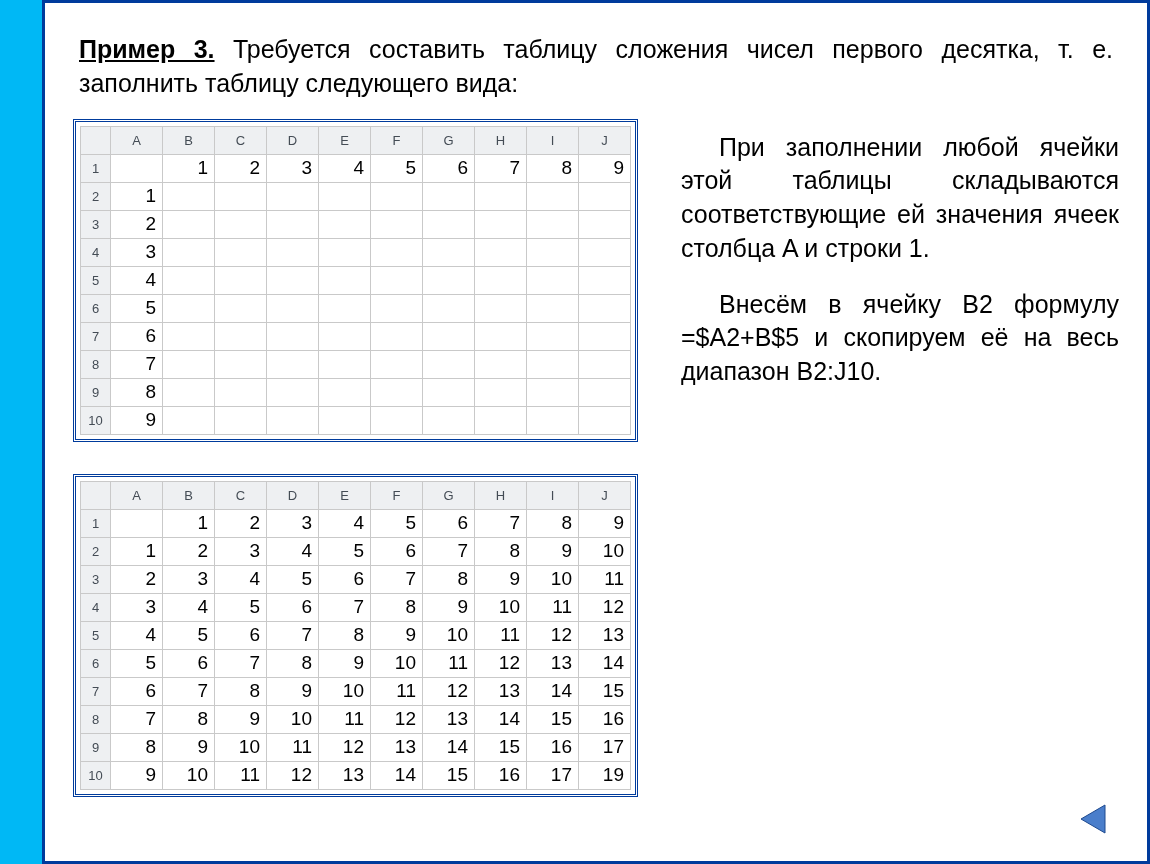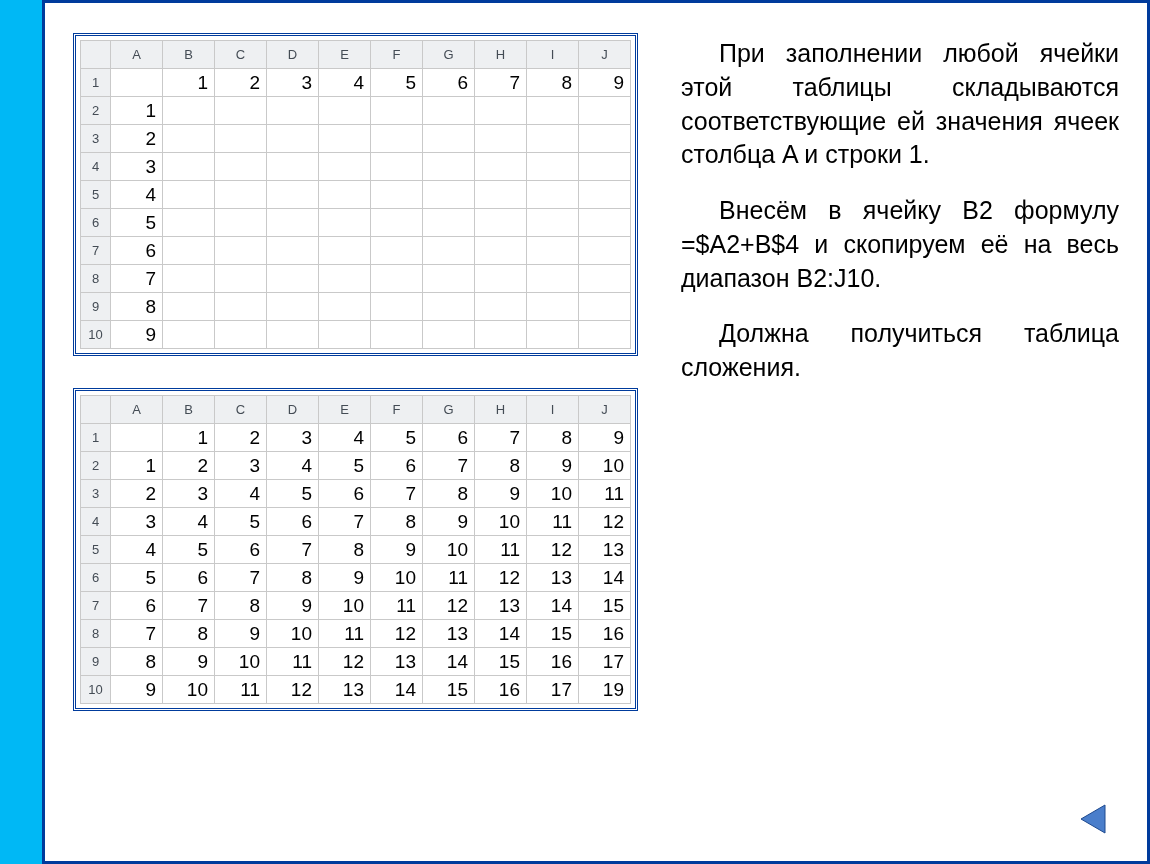--- a/index.html
+++ b/index.html
@@ -48,21 +48,21 @@
   .left-col {
     width: 580px;
     flex-shrink: 0;
   }
   .right-col {
     flex: 1;
     font-size: 25px;
     line-height: 1.35;
   }
   .right-col p {
-    margin: 4px 0 22px 0;
+    margin: 12px 0 22px 0;
     text-align: justify;
     text-indent: 38px;
   }
   .sheet-frame {
     border: 3px double #003b9c;
     padding: 4px;
     background: #fff;
     margin-bottom: 28px;
     display: inline-block;
   }
@@ -111,20 +111,23 @@
   }
   .nav-btn svg { display: block; }
 </style>
 </head>
 <body>
 
 <div class="left-bar"></div>
 
 <div class="content">
 
+  <div class="intro">
+    <span class="ex-title">Пример 3.</span><span> Требуется составить таблицу сложения чисел первого десятка, т. е. заполнить таблицу следующего вида:</span>
+  </div>
 
   <div class="layout">
     <div class="left-col">
       <div class="sheet-frame">
         <table class="sheet" id="table1">
             <tbody>
               <tr>
                 <th class="corner"></th>
                 <th>A</th>
                 <th>B</th>
@@ -415,22 +418,21 @@
                 <td>16</td>
                 <td>17</td>
                 <td>19</td>
               </tr>
             </tbody>
           </table>
       </div>
     </div>
     <div class="right-col">
       <p>При заполнении любой ячейки этой таблицы складываются соответствующие ей значения ячеек столбца A и строки 1.</p>
-      <p>Внесём в ячейку B2 формулу =$A2+B$4 и скопируем её на весь диапазон B2:J10.</p>
-      <p>Должна получиться таблица сложения.</p>
+      <p>Внесём в ячейку B2 формулу =$A2+B$5 и скопируем её на весь диапазон B2:J10.</p>
     </div>
   </div>
 
   <div class="nav-btn">
     <svg width="36" height="36" viewBox="0 0 36 36">
       <polygon points="30,4 30,32 6,18" fill="#4a7ecb" stroke="#1e4a8f" stroke-width="1"></polygon>
     </svg>
   </div>
 
 </div>

